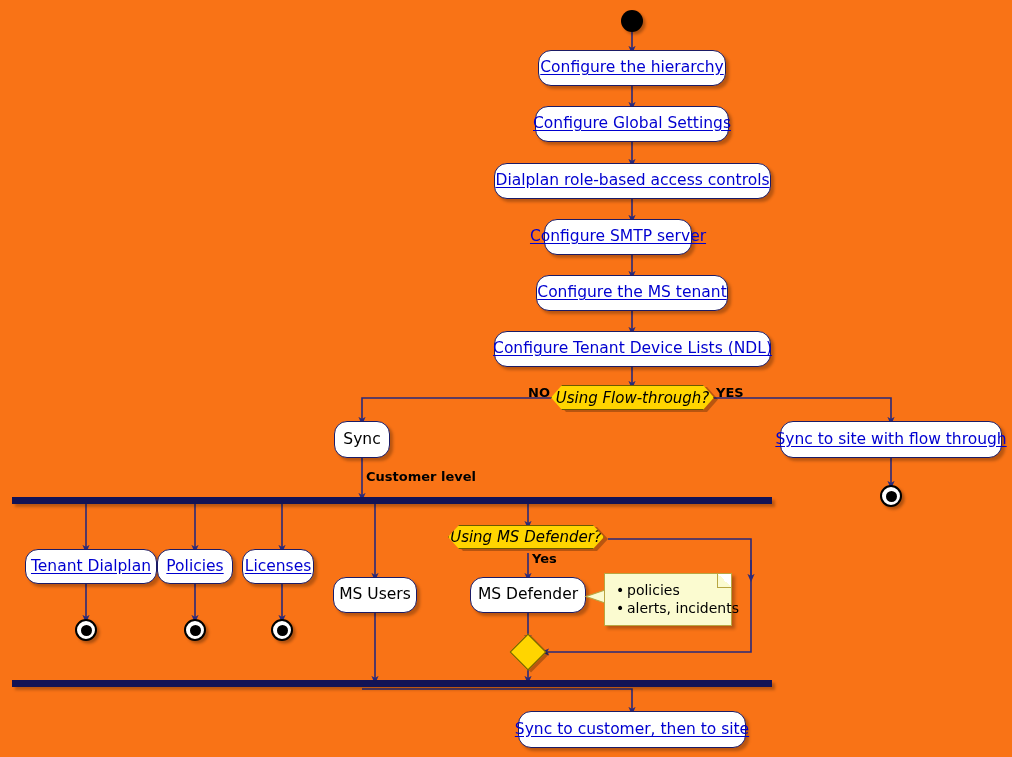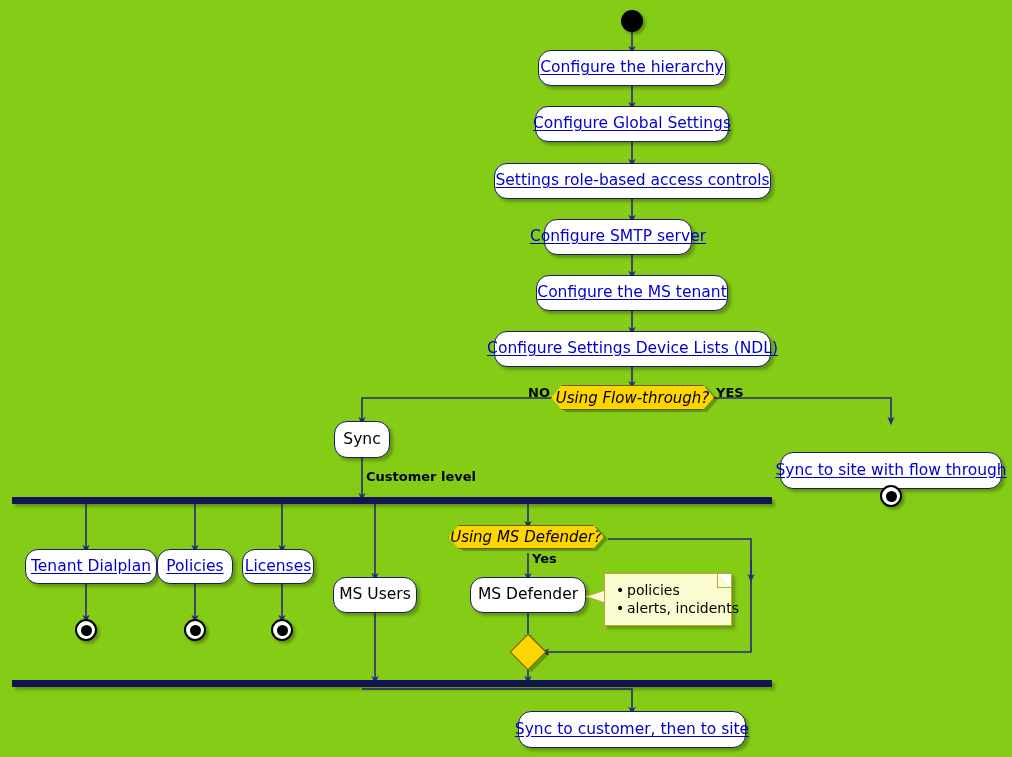--- a/index.html
+++ b/index.html
@@ -8,21 +8,21 @@
     padding: 0;
     background: #ffffff;
   }
   body {
     font-family: "DejaVu Sans", sans-serif;
   }
   #canvas {
     position: relative;
     width: 1012px;
     height: 757px;
-    background: #84cc16;
+    background: #f97316;
     overflow: hidden;
   }
   #wires {
     position: absolute;
     left: 0; top: 0;
     width: 1012px;
     height: 757px;
     pointer-events: none;
   }
 
@@ -248,48 +248,48 @@
 
   <div class="node link" style="left:538px; top:50px; width:188px; height:36px;">
     <span class="lbl">Configure the hierarchy</span>
   </div>
 
   <div class="node link" style="left:535px; top:106px; width:194px; height:36px;">
     <span class="lbl">Configure Global Settings</span>
   </div>
 
   <div class="node link" style="left:494px; top:163px; width:277px; height:36px;">
-    <span class="lbl">Settings role-based access controls</span>
+    <span class="lbl">Dialplan role-based access controls</span>
   </div>
 
   <div class="node link" style="left:544px; top:219px; width:148px; height:36px;">
     <span class="lbl">Configure SMTP server</span>
   </div>
 
   <div class="node link" style="left:536px; top:275px; width:192px; height:36px;">
     <span class="lbl">Configure the MS tenant</span>
   </div>
 
   <div class="node link" style="left:494px; top:331px; width:277px; height:36px;">
-    <span class="lbl">Configure Settings Device Lists (NDL)</span>
+    <span class="lbl">Configure Tenant Device Lists (NDL)</span>
   </div>
 
   <div class="decision-shadow" style="left:555px; top:387px; width:163px; height:25px;"></div>
   <div class="decision" style="left:551px; top:385px; width:163px; height:25px;">
     <span>Using Flow-through?</span>
   </div>
   <div class="edge-label" style="left:528px; top:385px;">NO</div>
   <div class="edge-label" style="left:716px; top:385px;">YES</div>
 
   <div class="node" style="left:334px; top:421px; width:56px; height:37px;">
     <span class="lbl">Sync</span>
   </div>
   <div class="edge-label" style="left:366px; top:469px;">Customer level</div>
 
-  <div class="node link" style="left:780px; top:421px; width:222px; height:37px;margin-top:31px;">
+  <div class="node link" style="left:780px; top:421px; width:222px; height:37px;">
     <span class="lbl">Sync to site with flow through</span>
   </div>
   <div class="end-node" style="left:880px; top:485px;"></div>
 
   <div class="bar" style="left:12px; top:497px; width:760px;"></div>
 
   <div class="node link" style="left:25px; top:549px; width:132px; height:35px;">
     <span class="lbl">Tenant Dialplan</span>
   </div>
   <div class="end-node" style="left:75px; top:619px;"></div>

